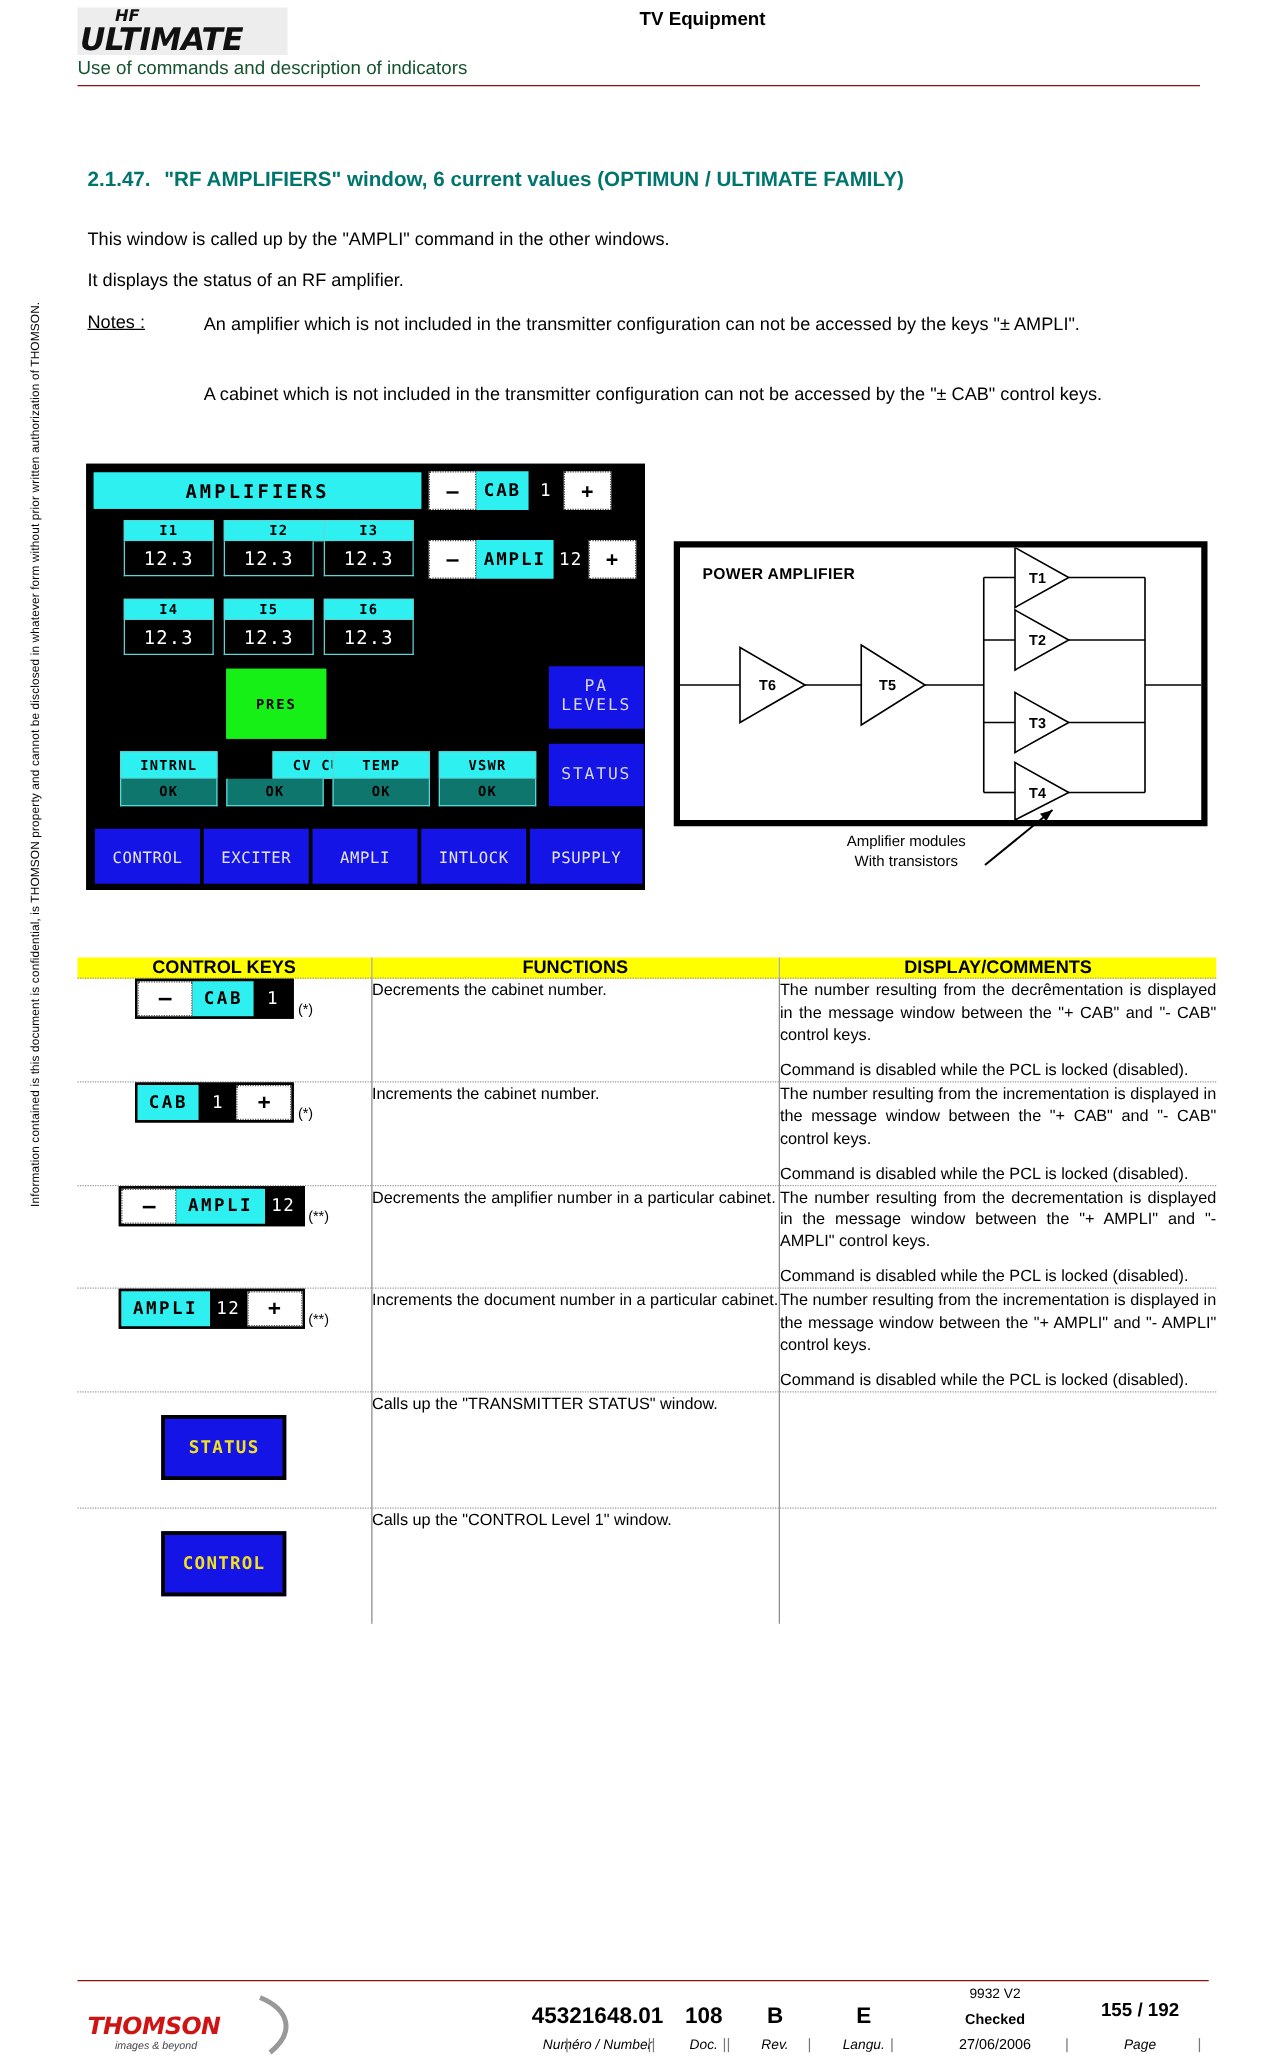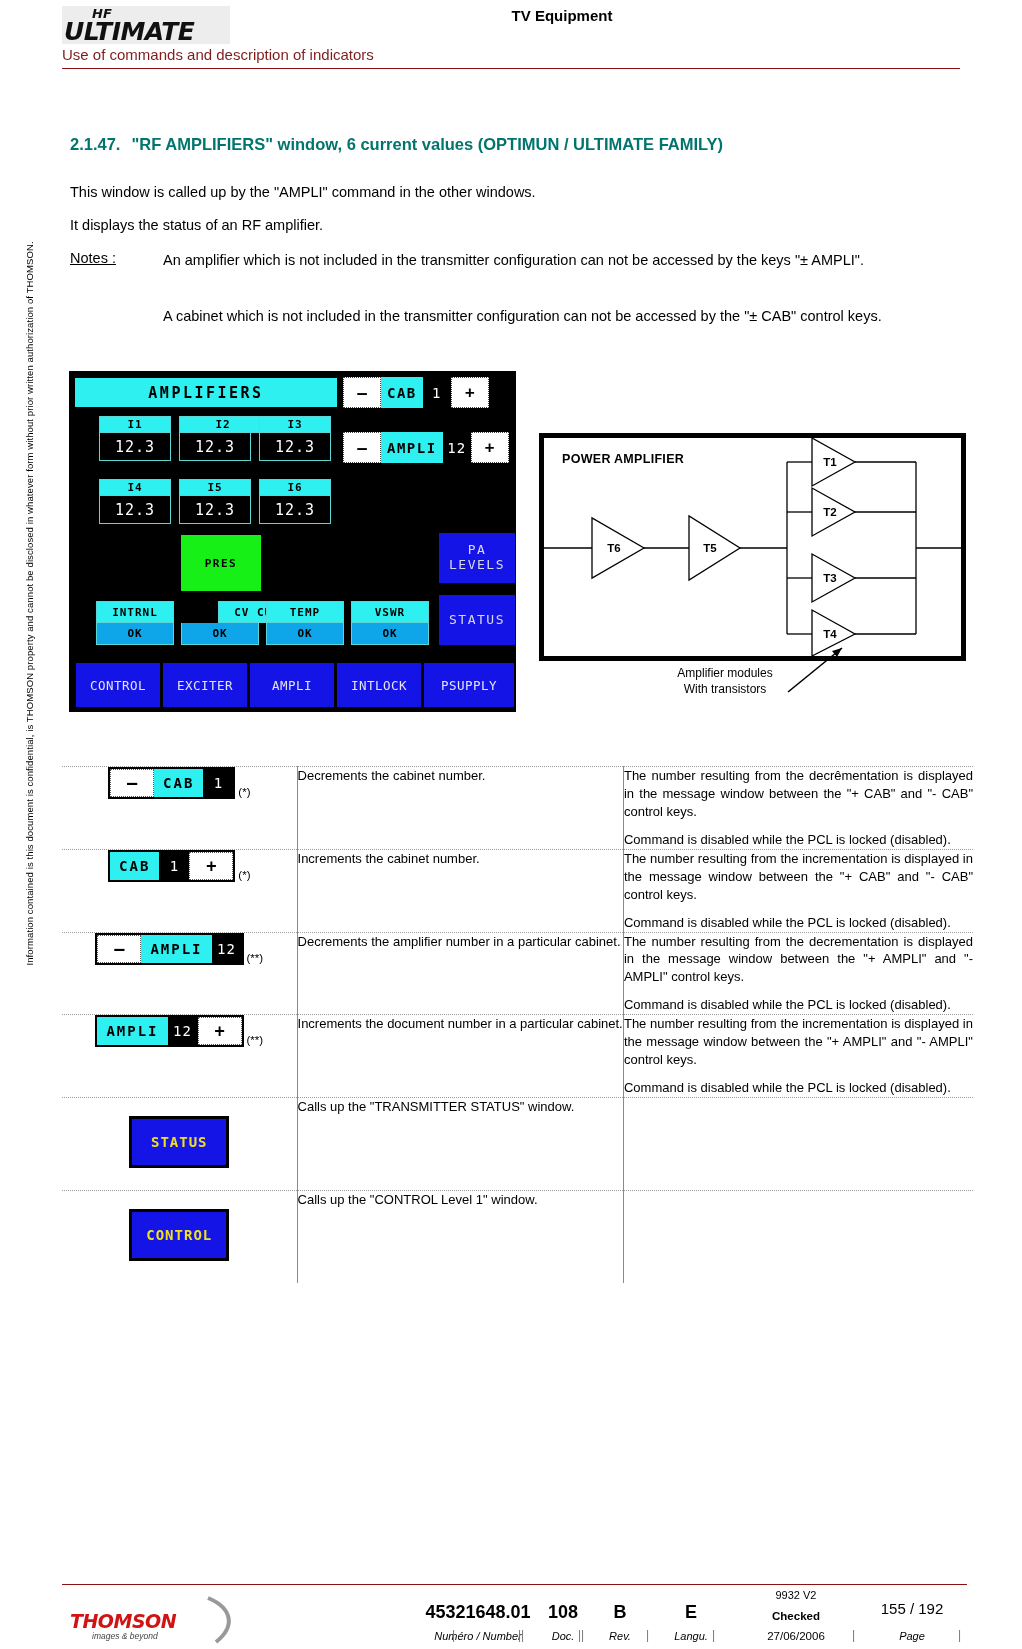--- a/index.html
+++ b/index.html
@@ -47,21 +47,21 @@
     font-weight: bold; font-style: italic;
     font-size: 25px; color: #111; letter-spacing: -.5px;
   }
   .hdr-title {
     position: absolute; left: 260px; top: 2px; width: 480px;
     text-align: center;
     font-size: 15px; font-weight: bold; line-height: 1.35;
   }
   .hdr-sub {
     position: absolute; left: 0; top: 42px;
-    font-size: 15px; color: #7f1d1d;
+    font-size: 15px; color: #14532d;
   }
   .hdr-rule {
     position: absolute; left: 0; top: 64px; width: 898px;
     border-top: 1.6px solid #8c1010;
   }
 
   
   .sect-title {
     position: absolute; left: 70px; top: 135px;
     font-size: 16.5px; font-weight: bold; color: #00756e;
@@ -109,21 +109,21 @@
     display: flex; align-items: center; justify-content: center;
     font-size: 15px; letter-spacing: 1px;
   }
   .grn-big {
     background: #16f016; color: #000;
     border: 1px solid #16f016;
     display: flex; align-items: center; justify-content: center;
     font-size: 11px; font-weight: bold; letter-spacing: 1.5px;
   }
   .ok-grn {
-    background: #0ea5e9; color: #000;
+    background: #0f766e; color: #000;
     border: 1px solid #5ad6d6; border-top: none;
     display: flex; align-items: center; justify-content: center;
     font-size: 11px; font-weight: bold; letter-spacing: 1px;
   }
   .blu-btn {
     background: #1414e6; color: #d8d8e8;
     display: flex; align-items: center; justify-content: center;
     font-size: 13px; letter-spacing: 1.5px;
     text-align: center; line-height: 1.15;
   }
@@ -394,20 +394,25 @@
   <polygon points="62,8 52,11 57,17" fill="#000"></polygon>
 </svg>
 
 <div class="pa-caption">
   <div>Amplifier modules</div>
   <div>With transistors</div>
 </div>
 
 <table class="tbl outer">
   <tbody>
+      <tr>
+    <th class="th-cell" style="width:234px;">CONTROL KEYS</th>
+    <th class="th-cell" style="width:325px;">FUNCTIONS</th>
+    <th class="th-cell" style="width:348px;">DISPLAY/COMMENTS</th>
+  </tr>
 
   <tr class="row-sep">
     <td class="c-keys">
       <span class="keygfx">
         <span class="kg-widget">
           <span class="kg-mini">—</span>
           <span class="kg-name">CAB</span>
           <span class="kg-val">1</span>
         </span>
         <span class="kg-star">(*)</span>
@@ -524,21 +529,21 @@
   <div class="ft-cellv" style="left:590px; top:1602px; width:60px; font-size:18px;">B</div>
   <div class="ft-celll" style="left:590px; top:1630px; width:60px;">Rev.</div>
 
   <div class="ft-cellv" style="left:660px; top:1602px; width:62px; font-size:18px;">E</div>
   <div class="ft-celll" style="left:660px; top:1630px; width:62px;">Langu.</div>
 
   <div class="ft-cellv" style="left:748px; top:1589px; width:96px; font-size:11px; font-weight:normal;">9932 V2</div>
   <div class="ft-cellv" style="left:748px; top:1610px; width:96px; font-size:11.5px;">Checked</div>
   <div class="ft-cellv" style="left:742px; top:1630px; width:108px; font-size:11.5px; font-weight:normal;">27/06/2006</div>
 
-  <div class="ft-cellv" style="left:862px; top:1600px; width:100px; font-size:15px; font-weight:normal;">155 / 192</div>
+  <div class="ft-cellv" style="left:862px; top:1600px; width:100px; font-size:15px; font-weight:bold;">155 / 192</div>
   <div class="ft-celll" style="left:862px; top:1630px; width:100px;">Page</div>
 
   <span class="ft-sep" style="left:452px; top:1628px;">|</span>
   <span class="ft-sep" style="left:518px; top:1628px;">||</span>
   <span class="ft-sep" style="left:578px; top:1628px;">||</span>
   <span class="ft-sep" style="left:646px; top:1628px;">|</span>
   <span class="ft-sep" style="left:712px; top:1628px;">|</span>
   <span class="ft-sep" style="left:852px; top:1628px;">|</span>
   <span class="ft-sep" style="left:958px; top:1628px;">|</span>
 </div>

